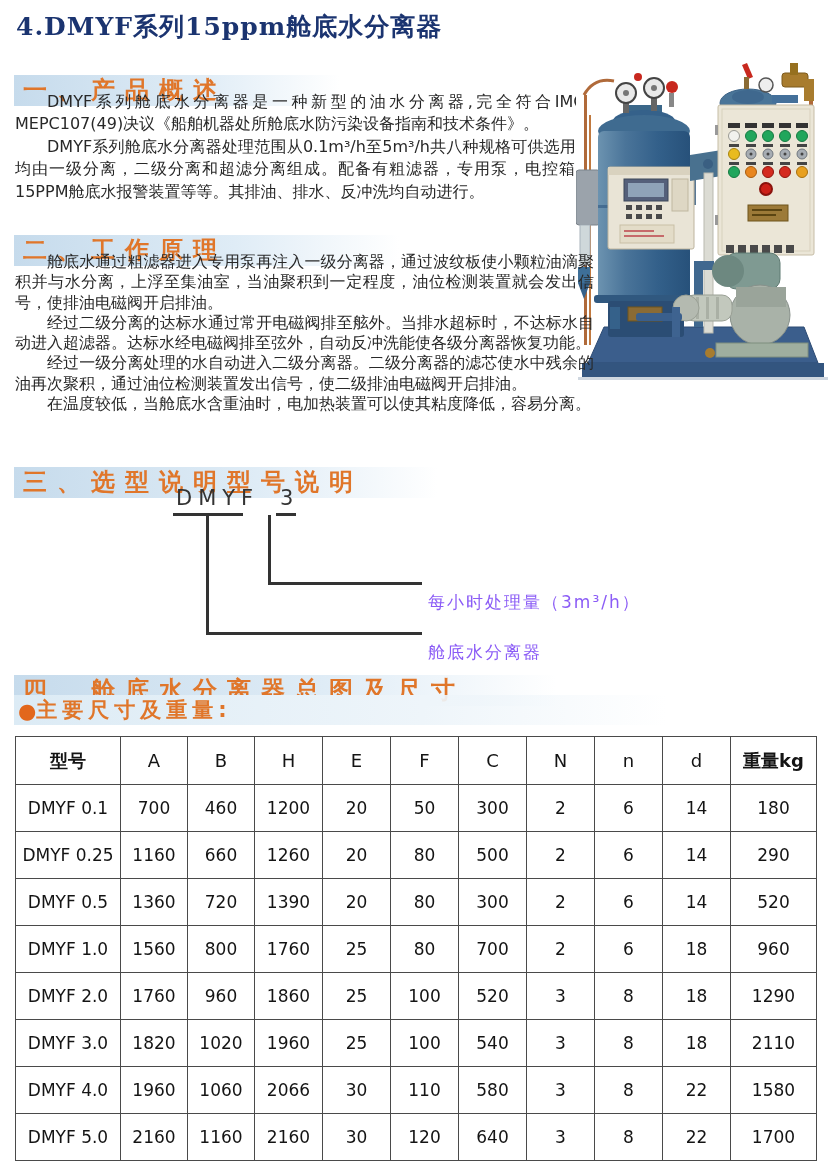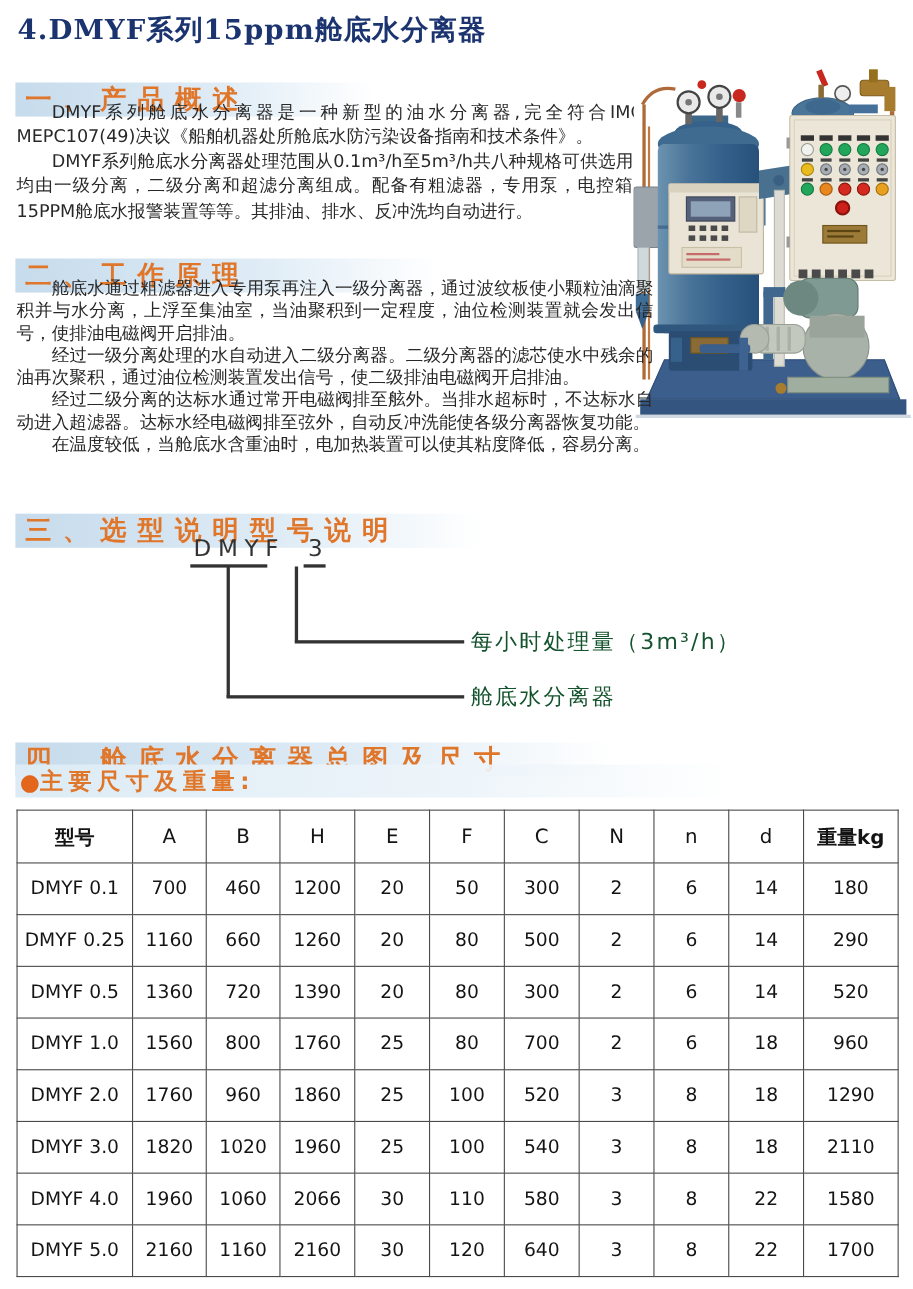--- a/index.html
+++ b/index.html
@@ -38,21 +38,21 @@
   .body-text p { margin:0; text-indent:2em; }
   .s1 { top:91px;  width:577px; line-height:22.4px; }
   .s2 { top:252px; width:579px; line-height:20.3px; }
   
   .dg { position:absolute; background:#333; }
   .dg-text {
     position:absolute; font-size:21px; color:#333; letter-spacing:6px; font-weight:500;
     white-space:nowrap;
   }
   .dg-label {
-    position:absolute; font-size:20px; color:#14532d; letter-spacing:2px; white-space:nowrap;
+    position:absolute; font-size:17px; color:#8b5cf6; letter-spacing:2px; white-space:nowrap;margin-top:21px;
   }
   
   .dim-table {
     position:absolute; left:15px; top:736px;
     border-collapse:collapse; table-layout:fixed; width:801px;border-radius:21px;
   }
   .dim-table th, .dim-table td {
     border:1px solid #4a4a4a; text-align:center; vertical-align:middle;
     padding:0; height:46px; font-size:17px; color:#141414; font-weight:400;
     overflow:hidden; white-space:nowrap;
@@ -243,22 +243,22 @@
       <rect x="60" y="258" width="46" height="8" rx="3" fill="#3a5f8c"></rect>
       <rect x="96" y="252" width="8" height="30" fill="#3e6390"></rect>
       <circle cx="134" cy="298" r="5" fill="#a87c2e"></circle>
       <rect x="34" y="252" width="10" height="22" fill="#35618a"></rect>
     </g>
   </svg>
 
   <div class="sec-head h2">二、工作原理</div>
   <div class="body-text s2">
     <p>舱底水通过粗滤器进入专用泵再注入一级分离器，通过波纹板使小颗粒油滴聚积并与水分离，上浮至集油室，当油聚积到一定程度，油位检测装置就会发出信号，使排油电磁阀开启排油。</p>
+    <p>经过二级分离的达标水通过常开电磁阀排至舷外。当排水超标时，不达标水自动进入超滤器。达标水经电磁阀排至弦外，自动反冲洗能使各级分离器恢复功能。</p>
     <p>经过一级分离处理的水自动进入二级分离器。二级分离器的滤芯使水中残余的油再次聚积，通过油位检测装置发出信号，使二级排油电磁阀开启排油。</p>
-    <p>经过二级分离的达标水通过常开电磁阀排至舷外。当排水超标时，不达标水自动进入超滤器。达标水经电磁阀排至弦外，自动反冲洗能使各级分离器恢复功能。</p>
     <p>在温度较低，当舱底水含重油时，电加热装置可以使其粘度降低，容易分离。</p>
   </div>
 
   <div class="sec-head h3">三、选型说明型号说明</div>
 
   <div>
     <div class="dg-text" style="left:176px; top:486px;">DMYF</div>
     <div class="dg-text" style="left:280px; top:486px;">3</div>
     <div class="dg" style="left:173px; top:513px; width:70px;  height:2.5px;"></div>
     <div class="dg" style="left:276px; top:513px; width:20px;  height:2.5px;"></div>

